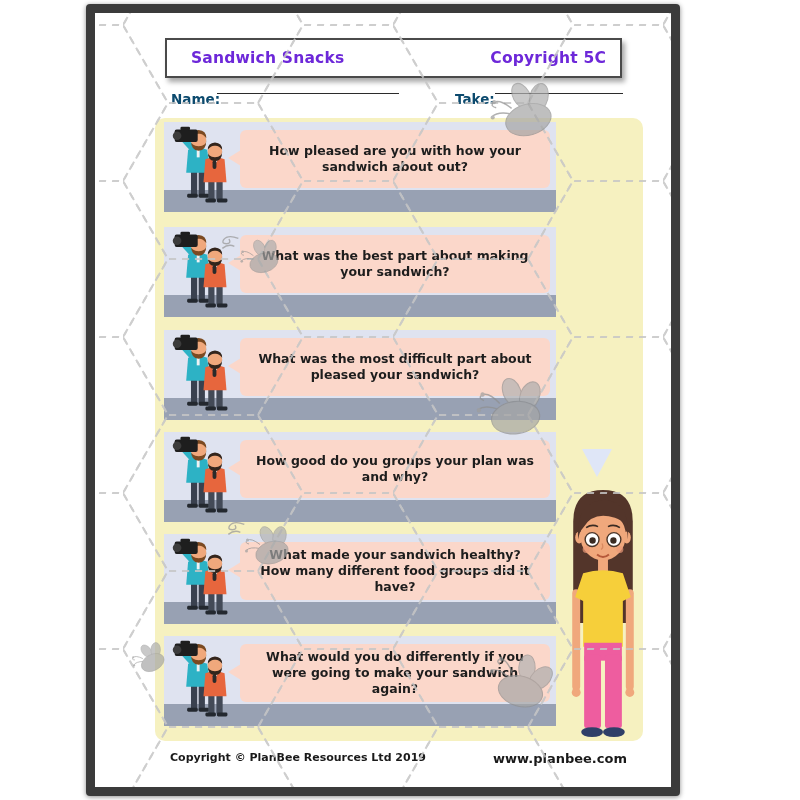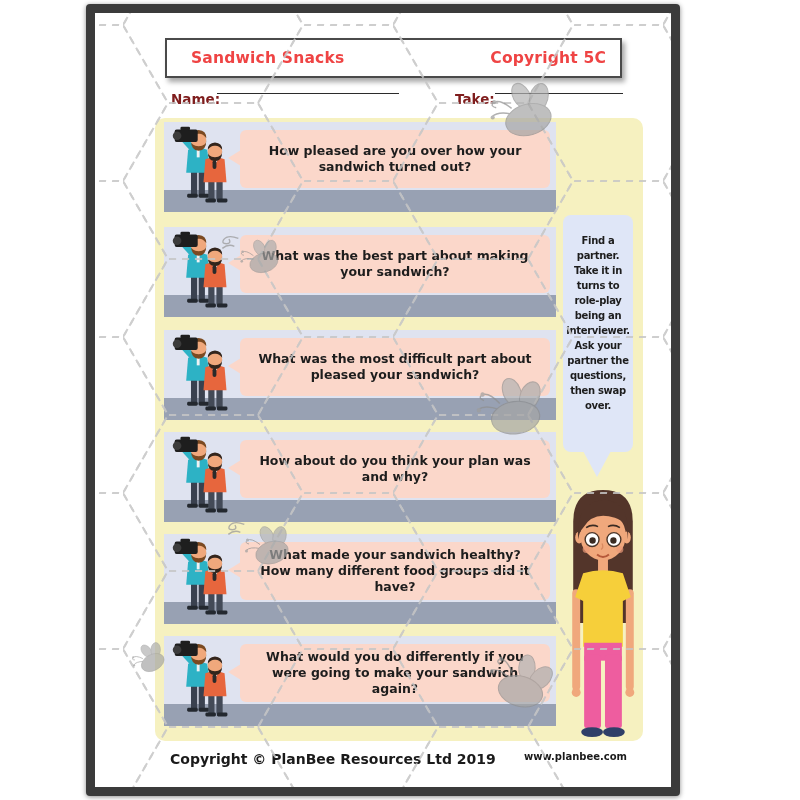--- a/index.html
+++ b/index.html
@@ -14,24 +14,24 @@
 
   
   .hexbg{position:absolute;left:0;top:0;width:576px;height:774px;z-index:5;
     pointer-events:none;opacity:.85;}
 
   
   .header-bar{position:absolute;left:70px;top:25px;width:457px;height:40px;
     background:#ffffff;border:2px solid #4a4a4a;box-sizing:border-box;
     box-shadow:3px 4px 5px rgba(0,0,0,.35);display:flex;align-items:center;
     justify-content:space-between;padding:0 14px 0 24px;z-index:2;}
-  .header-bar .t{font-size:15.5px;font-weight:700;color:#ef4444;letter-spacing:.2px;}
-
-  
-  .lbl{position:absolute;font-size:13.5px;font-weight:700;color:#7f1d1d;z-index:2;}
+  .header-bar .t{font-size:15.5px;font-weight:700;color:#6d28d9;letter-spacing:.2px;}
+
+  
+  .lbl{position:absolute;font-size:13.5px;font-weight:700;color:#0c4a6e;z-index:2;}
   .wline{position:absolute;border-bottom:1.6px solid #2b2b2b;z-index:2;}
 
   
   .yellow-panel{position:absolute;left:60px;top:105px;width:488px;height:623px;
     background:#f6f1c0;border-radius:10px;z-index:1;}
 
   
   .card{position:absolute;left:69px;width:392px;height:90px;background:#dfe3f0;z-index:2;}
   .card-strip{position:absolute;left:0;right:0;bottom:0;height:22px;background:#98a1b3;}
   .interviewers{position:absolute;left:3px;top:4px;width:71px;height:80px;}
@@ -47,22 +47,22 @@
   .instruction-bubble{position:absolute;left:468px;top:202px;width:70px;height:237px;
     box-sizing:border-box;background:#dfe6f7;border-radius:8px;z-index:2;
     padding:18px 2px 0 2px;text-align:center;font-size:10px;font-weight:700;
     line-height:1.5;letter-spacing:-0.3px;color:#1d1d1d;white-space:pre-line;}
   .instruction-tail{position:absolute;left:487px;top:436px;width:0;height:0;z-index:2;
     border-left:15px solid transparent;border-right:15px solid transparent;
     border-top:28px solid #dfe6f7;}
   .girl{position:absolute;left:462px;top:465px;width:92px;height:270px;z-index:2;}
 
   
-  .footer-left{position:absolute;left:75px;top:738px;font-size:14px;font-weight:700;color:#1a1a1a;z-index:2;}
-  .footer-right{position:absolute;right:44px;top:738px;font-size:10px;font-weight:700;color:#1a1a1a;z-index:2;margin-left:47px;}
+  .footer-left{position:absolute;left:75px;top:738px;font-size:11px;font-weight:700;color:#1a1a1a;z-index:2;}
+  .footer-right{position:absolute;right:44px;top:738px;font-size:13px;font-weight:700;color:#1a1a1a;z-index:2;margin-left:47px;}
 
   
   .bee{position:absolute;z-index:6;pointer-events:none;}
 </style>
 </head>
 <body>
 
 <svg width="0" height="0" style="position:absolute">
   <defs>
     <symbol id="sym-interviewers" viewBox="0 0 74 82">
@@ -174,21 +174,21 @@
 
     <div class="yellow-panel"></div>
 
     <div class="card" style="top:109px;">
       <div class="card-strip"></div>
       <svg class="interviewers">
           <use href="#sym-interviewers"></use>
         </svg>
       <div class="bubble-tail"></div>
       <div class="bubble">
-        <span class="q">How pleased are you over how your sandwich turned out?</span>
+        <span class="q">How pleased are you with how your sandwich about out?</span>
       </div>
     </div>
 
     <div class="card" style="top:214px;">
       <div class="card-strip"></div>
       <svg class="interviewers">
           <use href="#sym-interviewers"></use>
         </svg>
       <div class="bubble-tail"></div>
       <div class="bubble">
@@ -207,21 +207,21 @@
       </div>
     </div>
 
     <div class="card" style="top:419px;">
       <div class="card-strip"></div>
       <svg class="interviewers">
           <use href="#sym-interviewers"></use>
         </svg>
       <div class="bubble-tail"></div>
       <div class="bubble">
-        <span class="q">How about do you think your plan was and why?</span>
+        <span class="q">How good do you groups your plan was and why?</span>
       </div>
     </div>
 
     <div class="card" style="top:521px;">
       <div class="card-strip"></div>
       <svg class="interviewers">
           <use href="#sym-interviewers"></use>
         </svg>
       <div class="bubble-tail"></div>
       <div class="bubble">
@@ -233,32 +233,20 @@
       <div class="card-strip"></div>
       <svg class="interviewers">
           <use href="#sym-interviewers"></use>
         </svg>
       <div class="bubble-tail"></div>
       <div class="bubble">
         <span class="q">What would you do differently if you were going to make your sandwich again?</span>
       </div>
     </div>
 
-    <div class="instruction-bubble">Find a
-partner.
-Take it in
-turns to
-role-play
-being an
-interviewer.
-Ask your
-partner the
-questions,
-then swap
-over.</div>
     <div class="instruction-tail"></div>
     <svg class="girl">
         <use href="#sym-girl"></use>
       </svg>
 
     <svg class="bee" style="left:390px;top:66px;width:84px;height:63px;" viewBox="0 0 120 90">
         <use href="#sym-bee"></use>
       </svg>
     <svg class="bee" style="left:142px;top:224px;width:52px;height:40px;" viewBox="0 0 120 90">
         <use href="#sym-bee"></use>

